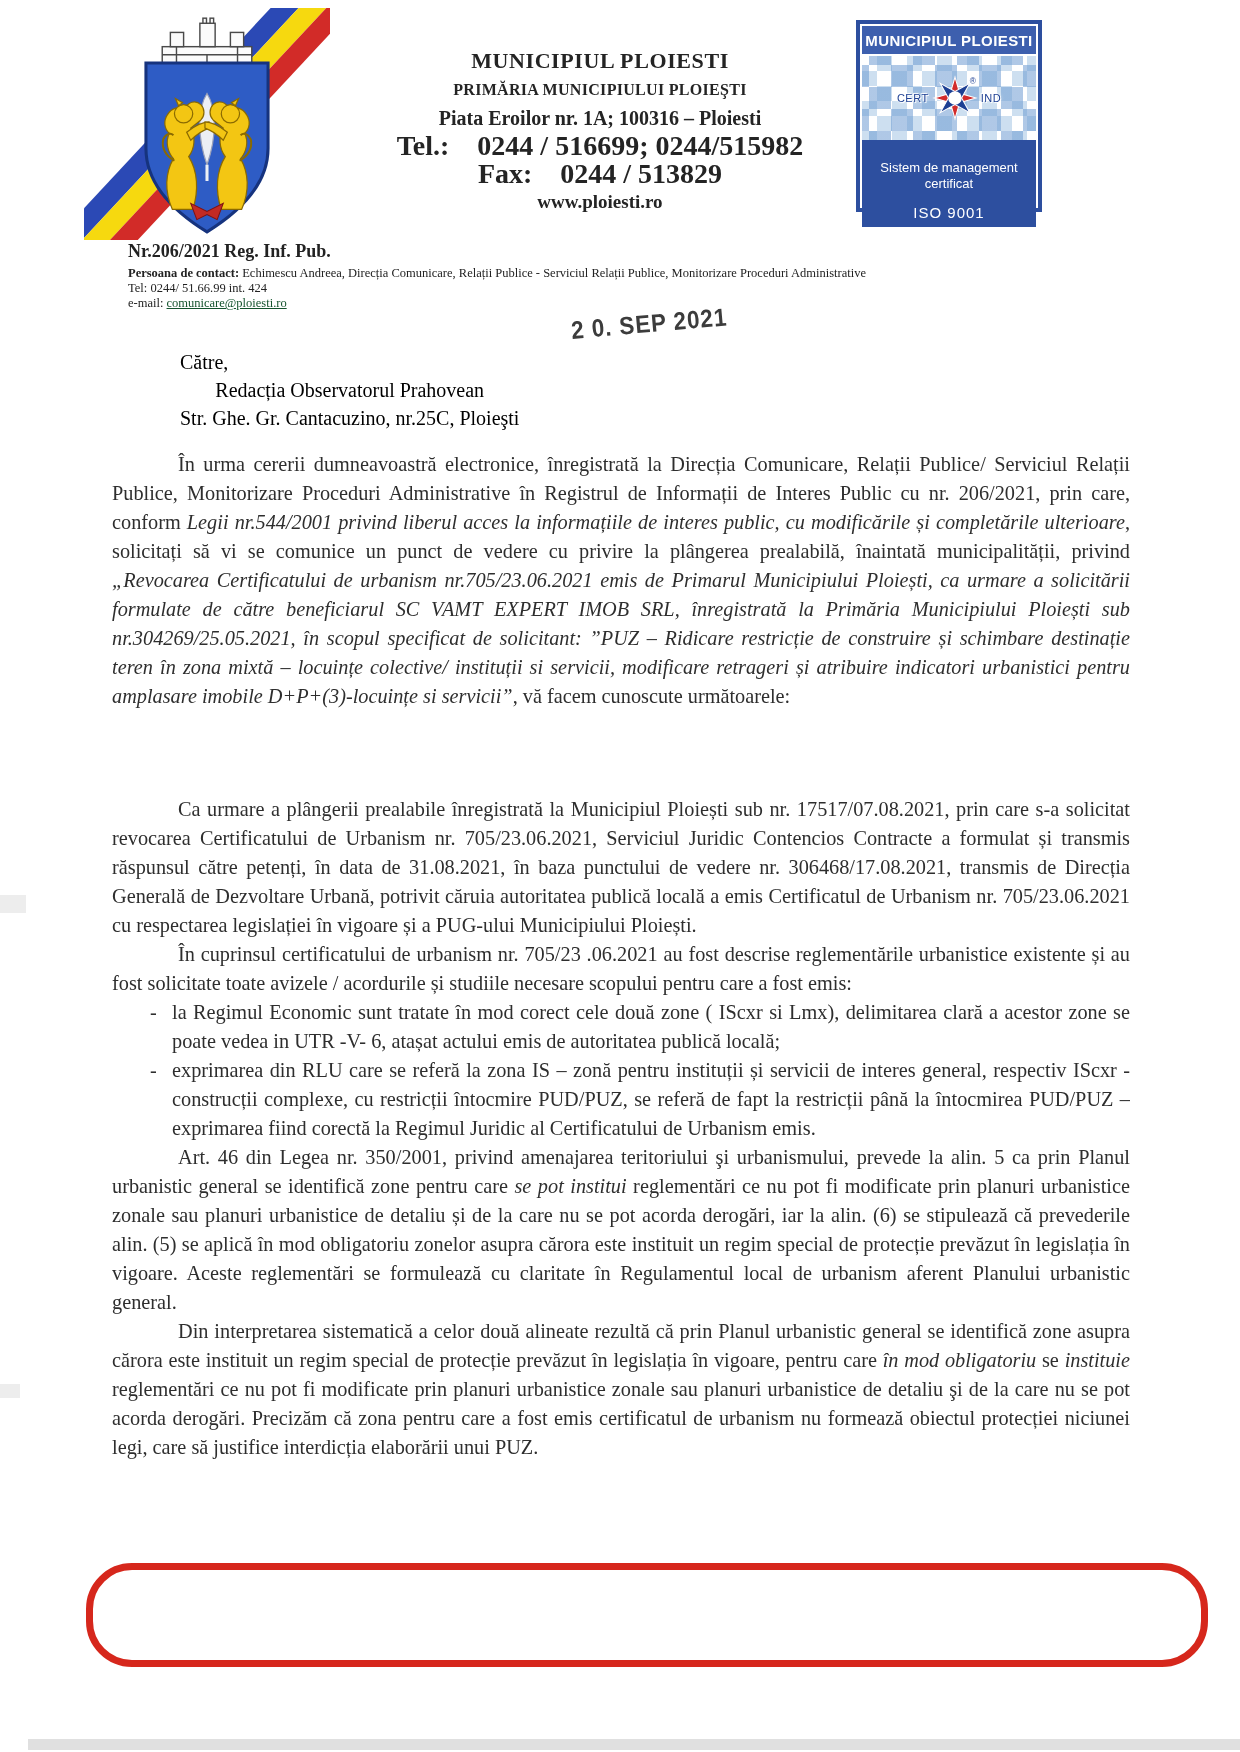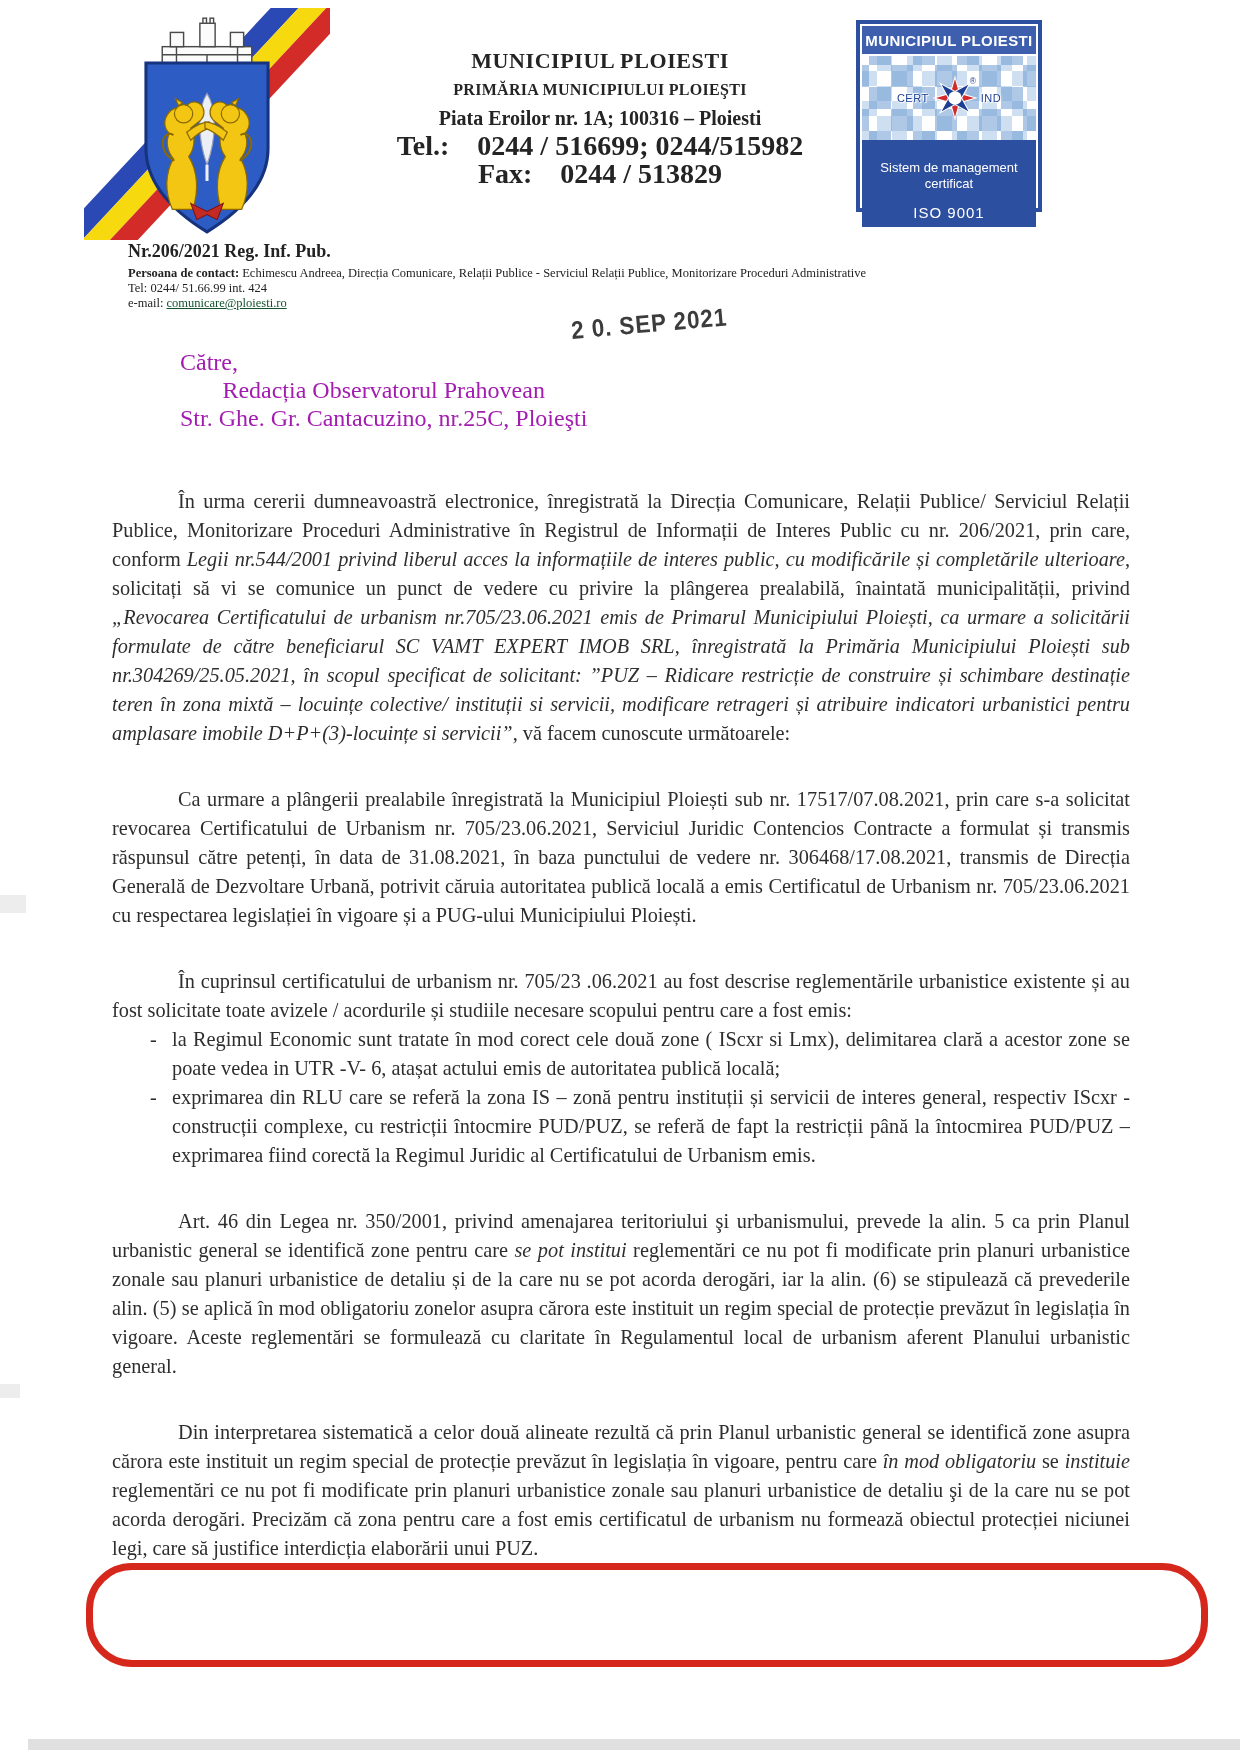--- a/index.html
+++ b/index.html
@@ -39,27 +39,27 @@
   #ref-block{left:128px;top:244px;width:1010px;color:#222;font-size:12.5px;line-height:15px;}
   #ref-number{font-size:18px;font-weight:bold;margin-bottom:7px;}
   .ref-line{white-space:nowrap;}
   .contact-label{font-weight:bold;}
   #email-link{color:#14532d;text-decoration:underline;}
 
   
   #date-stamp{left:570px;top:316px;font-family:"Liberation Sans", sans-serif;font-weight:bold;
               font-size:25px;color:#3c3c3c;letter-spacing:1px;transform:rotate(-5deg) scaleX(.9);
               transform-origin:left top;}
-  #recipient{left:180px;top:348px;font-size:24px;line-height:28px;color:#a21caf;}
+  #recipient{left:180px;top:348px;font-size:20px;line-height:28px;color:#000000;}
   .recipient-name{font-weight:normal;text-align:center;}
 
   
   #letter-body{left:112px;top:450px;width:1018px;font-size:20.3px;line-height:29px;color:#2e2e2e;}
   .para{text-align:justify;}
-  .para.indent{text-indent:66px;margin-top:37px;}
+  .para.indent{text-indent:66px;}
   .gap-large{margin-top:84px;}
   .bullet{position:relative;padding-left:60px;text-align:justify;}
   .bullet .marker{position:absolute;left:38px;}
   .seg-italic{font-style:italic;}
 
   
   #annotation{left:86px;top:1563px;width:1122px;height:104px;border:7px solid #d6271c;
               border-radius:46px;box-sizing:border-box;}
 
   
@@ -104,20 +104,21 @@
     <path d="M104 192 L120 200 L136 192 L130 208 L120 203 L110 208 Z" fill="#c32a24" stroke="#7d1212" stroke-width="1"></path>
   </svg>
 </div>
 
 <div class="abs" id="org-block">
   <div class="l1">MUNICIPIUL PLOIESTI</div>
   <div class="l2">PRIMĂRIA MUNICIPIULUI PLOIEŞTI</div>
   <div class="l3">Piata Eroilor nr. 1A; 100316 – Ploiesti</div>
   <div class="l4">Tel.:&nbsp;&nbsp;&nbsp;&nbsp;0244 / 516699; 0244/515982</div>
   <div class="l5">Fax:&nbsp;&nbsp;&nbsp;&nbsp;0244 / 513829</div>
+  <div class="l6">www.ploiesti.ro</div>
 </div>
 
 <div class="abs" id="badge">
   <div class="badge-top">MUNICIPIUL PLOIESTI</div>
   <div class="badge-mid">
     <div class="badge-mid-row">
       <span class="cert-word">CERT</span>
       <svg width="46" height="46" viewBox="0 0 44 44">
         <polygon points="22,2 26.5,17.5 42,22 26.5,26.5 22,42 17.5,26.5 2,22 17.5,17.5" fill="#d22b2b" stroke="#fff" stroke-width="1"></polygon>
         <polygon points="22,2 26.5,17.5 42,22 26.5,26.5 22,42 17.5,26.5 2,22 17.5,17.5" transform="rotate(45 22 22)" fill="#1d3f93" stroke="#fff" stroke-width="1"></polygon>

